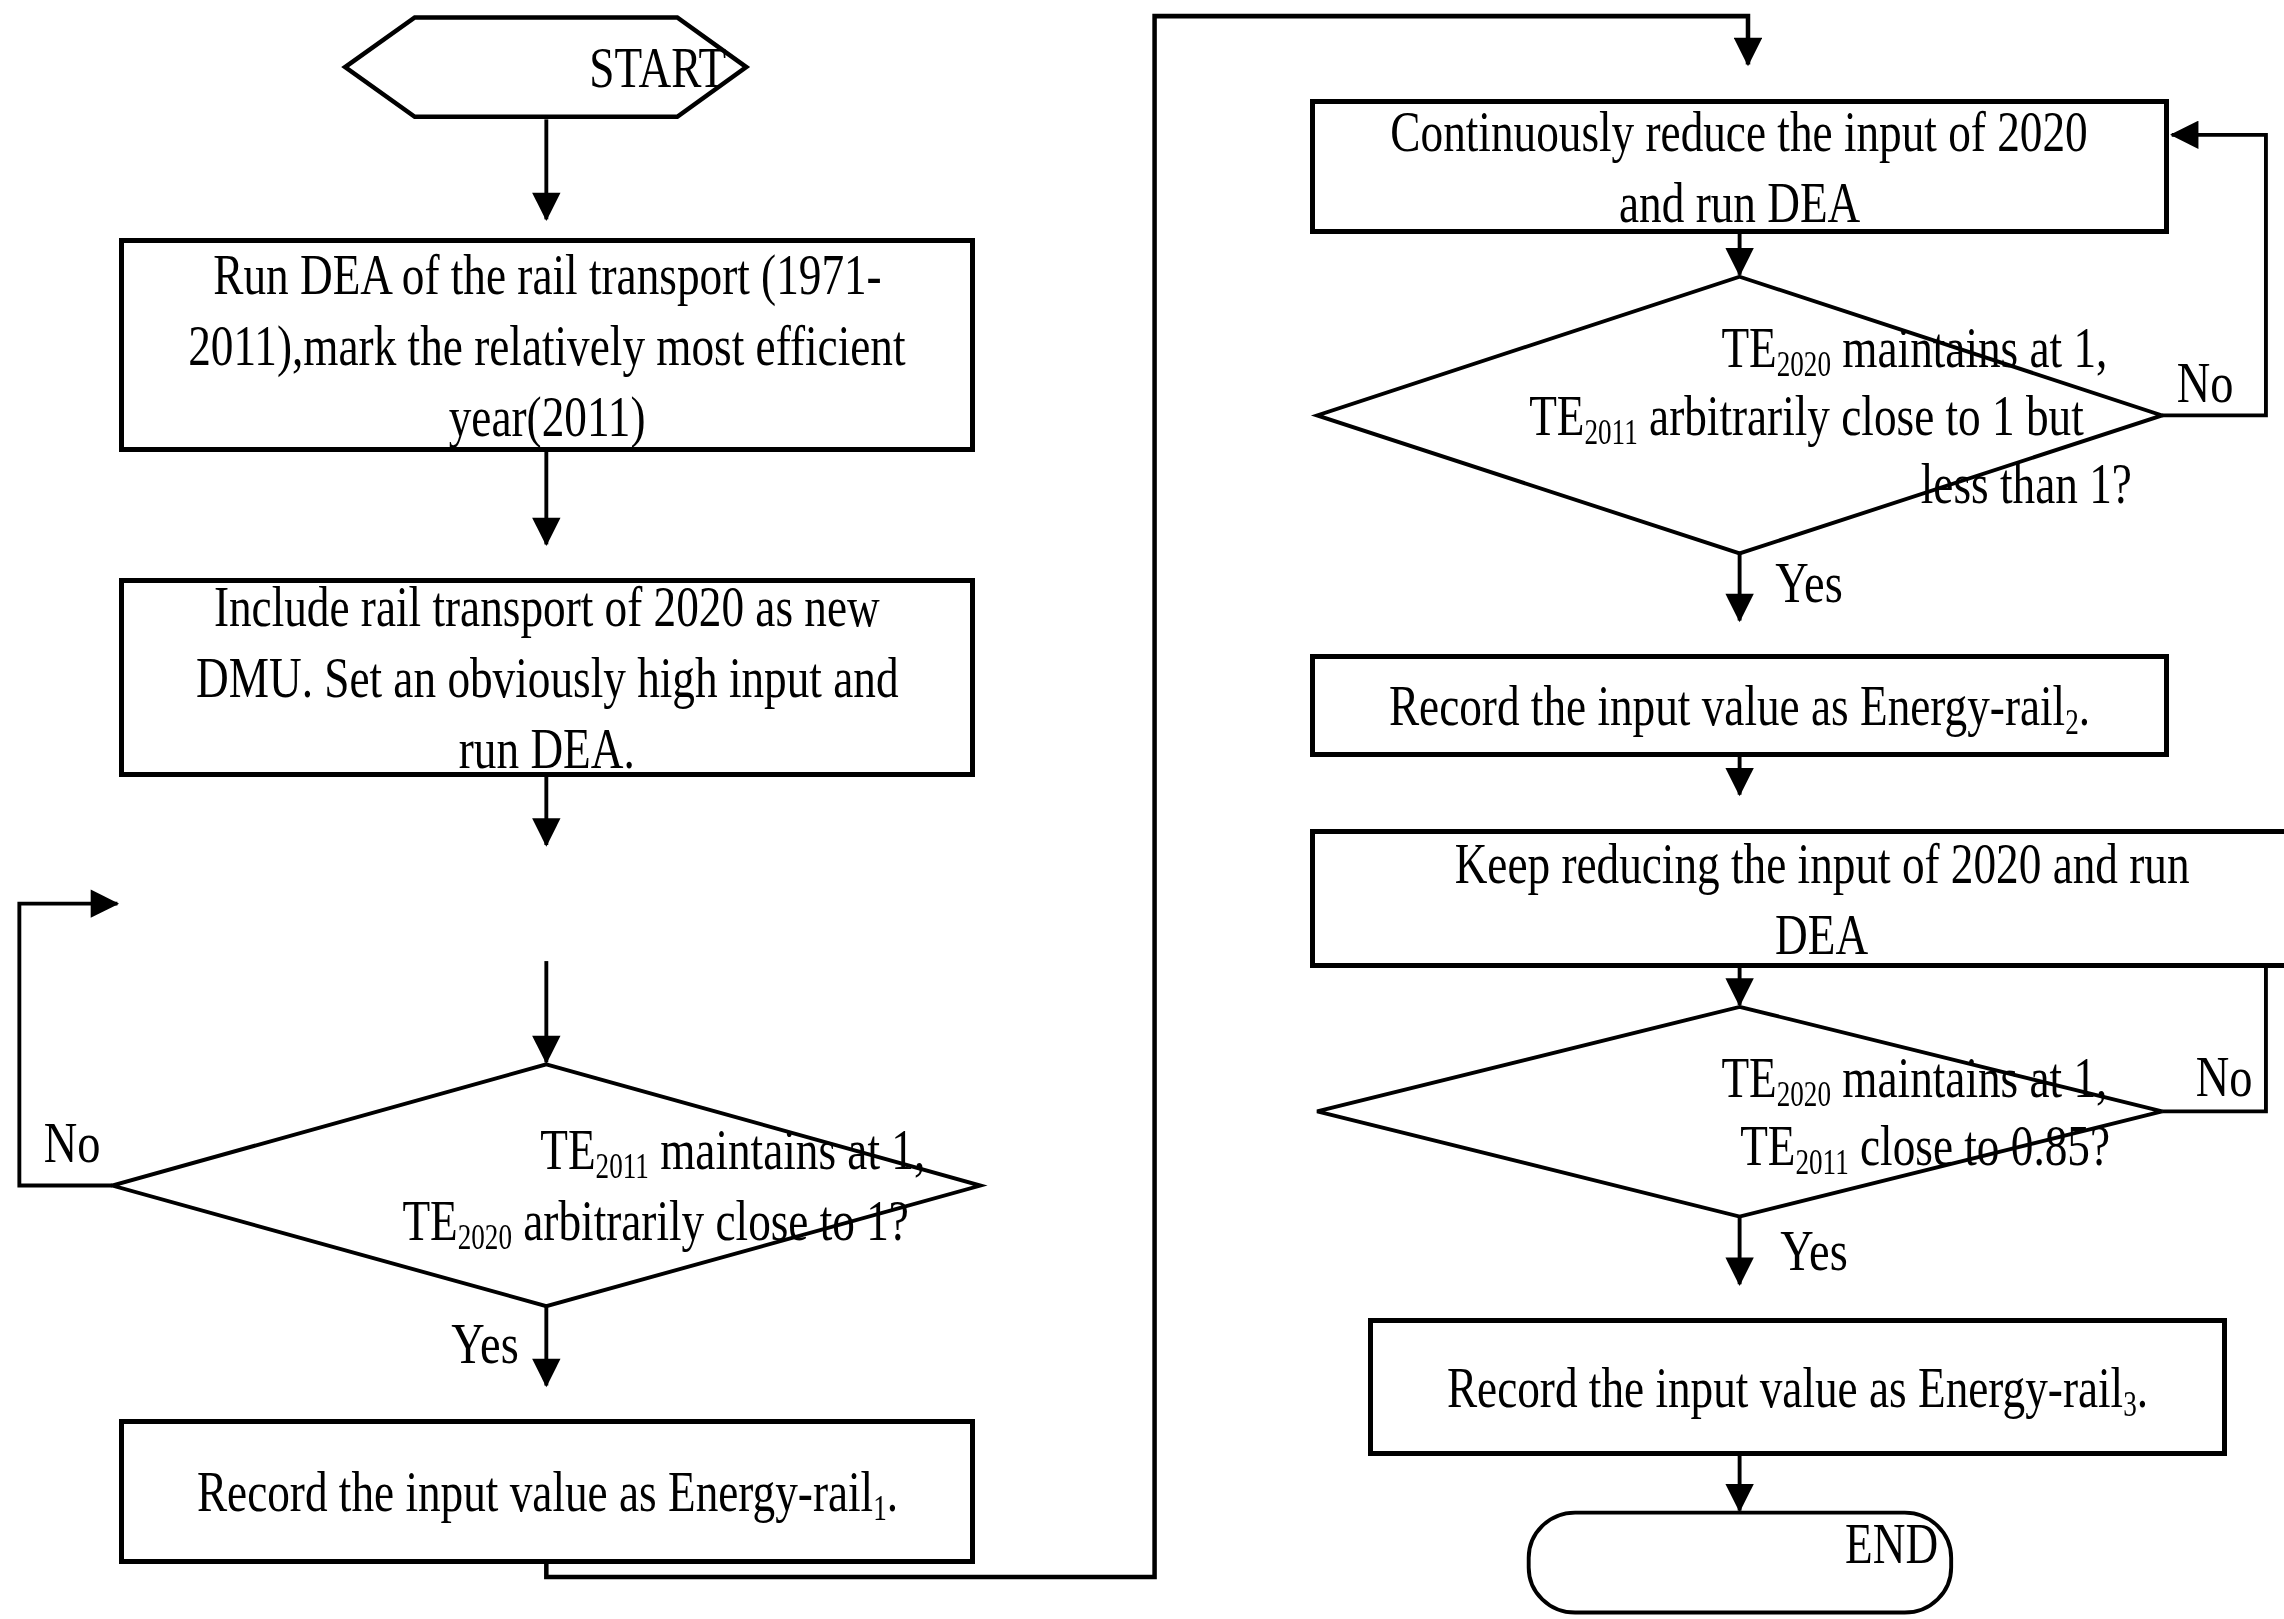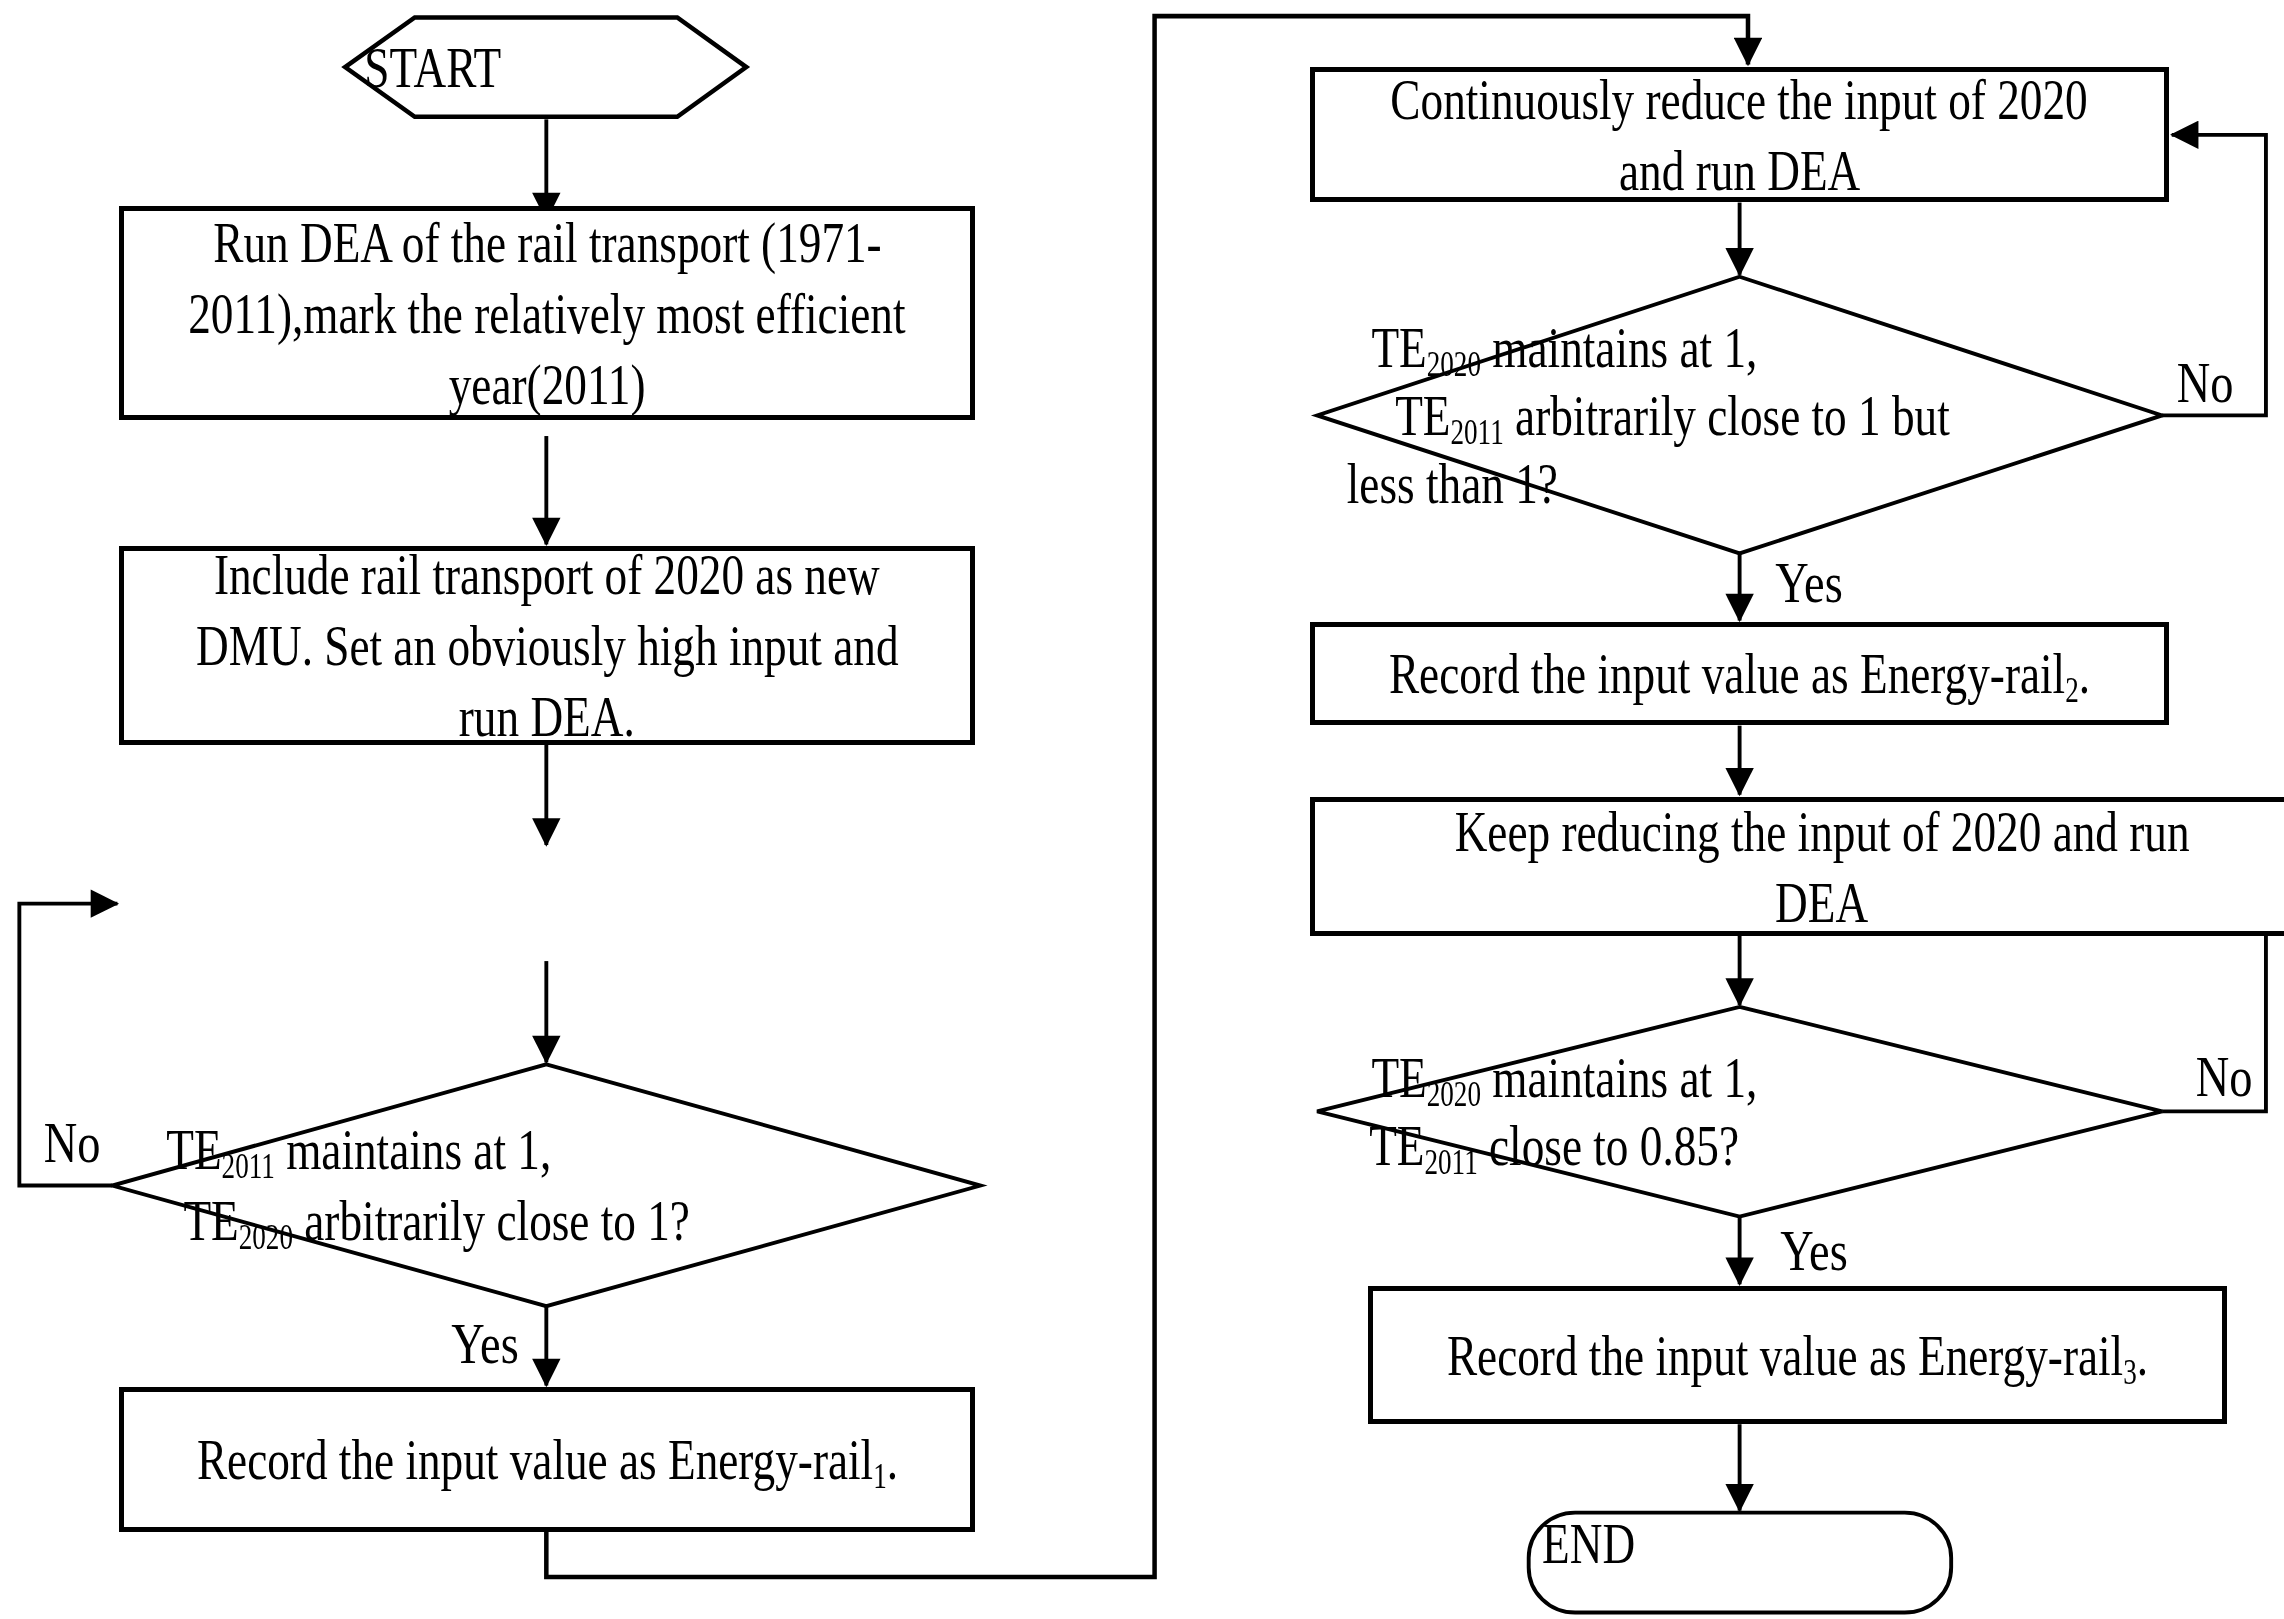--- a/index.html
+++ b/index.html
@@ -16,24 +16,25 @@
   svg.layer{position:absolute;left:0;top:0;width:2284px;height:1619px;}
   .wire{fill:none;stroke:#000000;stroke-width:6;}
   .wire.thick{stroke-width:7;}
   .shape{fill:#ffffff;stroke:#000000;stroke-width:6;}
   .shape.hex{stroke-width:7;}
   .rectnode{
     position:absolute;box-sizing:border-box;
     background:#ffffff;border:5.2px solid #000000;
     display:flex;flex-direction:column;align-items:center;justify-content:center;
     text-align:left;
+    margin-top:32px;
   }
   .overlay{
     position:absolute;
-    display:flex;flex-direction:column;align-items:flex-start;justify-content:center;
+    display:flex;flex-direction:column;align-items:flex-end;justify-content:center;
     text-align:center;background:transparent;
   }
   .txtline{white-space:nowrap;transform:scaleX(0.78);transform-origin:50% 50%;}
   .txtline sub{font-size:0.60em;line-height:0;vertical-align:-0.25em;}
   .edge-label{
     position:absolute;white-space:nowrap;
     transform:translate(-50%,-50%) scaleX(0.80);
   }
 </style>
 </head>

